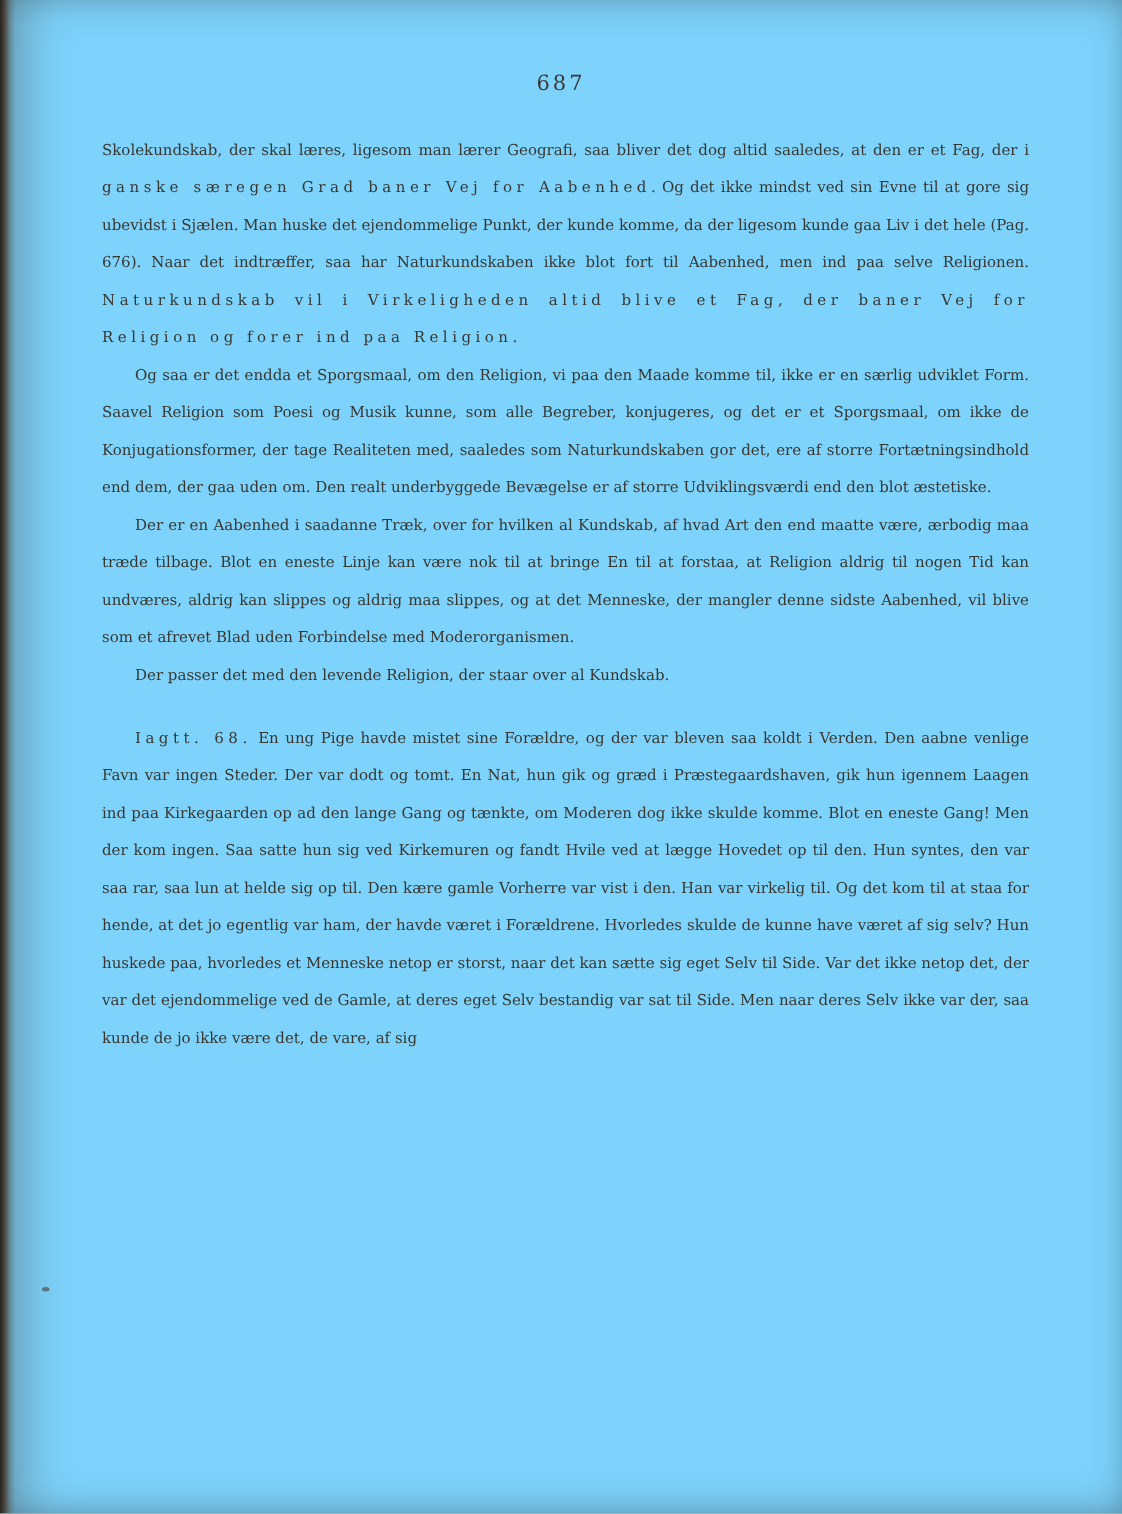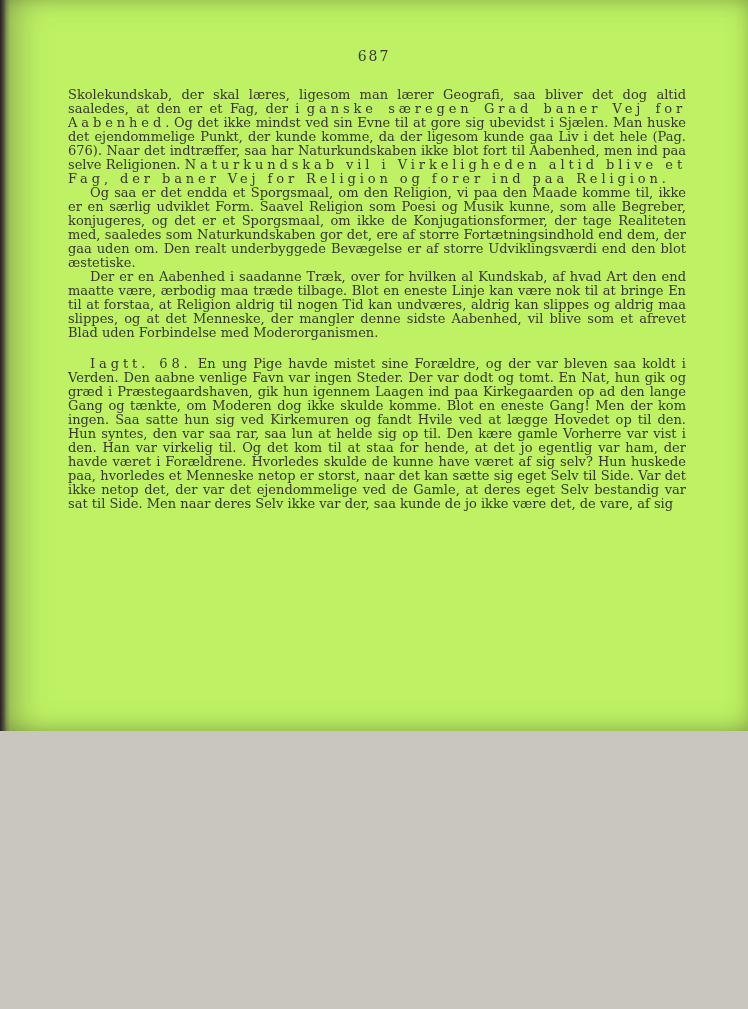--- a/index.html
+++ b/index.html
@@ -4,23 +4,23 @@
 <style>
   html, body {
     margin: 0;
     padding: 0;
     background: #c9c6c0;
     font-family: "DejaVu Serif", "Liberation Serif", serif;
   }
   .scan {
     position: relative;
     width: 748px;
-    height: 731px;
+    height: 1009px;
     margin: 0 auto;
-    background: #bef264;
+    background: #7dd3fc;
     overflow: hidden;
     box-shadow:
       inset 22px 0 38px -14px rgba(62, 57, 49, 0.55),
       inset -12px 0 28px -16px rgba(0, 0, 0, 0.22),
       inset 0 -10px 24px -14px rgba(0, 0, 0, 0.18),
       inset 0 10px 22px -16px rgba(0, 0, 0, 0.14);
   }
   .binding-line {
     position: absolute;
     left: 0;
@@ -41,22 +41,22 @@
     text-align: center;
     font-size: 14px;
     letter-spacing: 2px;
     color: #3b3934;
   }
   .text-block {
     position: absolute;
     top: 88px;
     left: 68px;
     right: 62px;
-    font-size: 13px;
-    line-height: 14px;
+    font-size: 10px;
+    line-height: 25px;
     text-align: justify;
     color: #38362f;
   }
   .text-block p {
     margin: 0;
   }
   .text-block p.indent {
     text-indent: 22px;
   }
   .text-block p.space-before {
@@ -80,15 +80,16 @@
 <body>
 
 <div class="scan">
   <div class="binding-line"></div>
   <div class="speck"></div>
   <div class="page-number">687</div>
   <div class="text-block">
       <p class=""><span>Skolekundskab, der skal læres, ligesom man lærer Geografi, saa bliver det dog altid saaledes, at den er et Fag, der i </span><span class="spaced">ganske særegen Grad baner Vej for Aabenhed</span><span>. Og det ikke mindst ved sin Evne til at gore sig ubevidst i Sjælen. Man huske det ejendommelige Punkt, der kunde komme, da der ligesom kunde gaa Liv i det hele (Pag. 676). Naar det indtræffer, saa har Naturkundskaben ikke blot fort til Aabenhed, men ind paa selve Religionen. </span><span class="spaced">Naturkundskab vil i Virkeligheden altid blive et Fag, der baner Vej for Religion og forer ind paa Religion.</span></p>
       <p class="indent"><span>Og saa er det endda et Sporgsmaal, om den Religion, vi paa den Maade komme til, ikke er en særlig udviklet Form. Saavel Religion som Poesi og Musik kunne, som alle Begreber, konjugeres, og det er et Sporgsmaal, om ikke de Konjugationsformer, der tage Realiteten med, saaledes som Naturkundskaben gor det, ere af storre Fortætningsindhold end dem, der gaa uden om. Den realt underbyggede Bevægelse er af storre Udviklingsværdi end den blot æstetiske.</span></p>
       <p class="indent"><span>Der er en Aabenhed i saadanne Træk, over for hvilken al Kundskab, af hvad Art den end maatte være, ærbodig maa træde tilbage. Blot en eneste Linje kan være nok til at bringe En til at forstaa, at Religion aldrig til nogen Tid kan undværes, aldrig kan slippes og aldrig maa slippes, og at det Menneske, der mangler denne sidste Aabenhed, vil blive som et afrevet Blad uden Forbindelse med Moderorganismen.</span></p>
+      <p class="indent"><span>Der passer det med den levende Religion, der staar over al Kundskab.</span></p>
       <p class="indent space-before"><span class="spaced">Iagtt. 68.</span><span> En ung Pige havde mistet sine Forældre, og der var bleven saa koldt i Verden. Den aabne venlige Favn var ingen Steder. Der var dodt og tomt. En Nat, hun gik og græd i Præstegaardshaven, gik hun igennem Laagen ind paa Kirkegaarden op ad den lange Gang og tænkte, om Moderen dog ikke skulde komme. Blot en eneste Gang! Men der kom ingen. Saa satte hun sig ved Kirkemuren og fandt Hvile ved at lægge Hovedet op til den. Hun syntes, den var saa rar, saa lun at helde sig op til. Den kære gamle Vorherre var vist i den. Han var virkelig til. Og det kom til at staa for hende, at det jo egentlig var ham, der havde været i Forældrene. Hvorledes skulde de kunne have været af sig selv? Hun huskede paa, hvorledes et Menneske netop er storst, naar det kan sætte sig eget Selv til Side. Var det ikke netop det, der var det ejendommelige ved de Gamle, at deres eget Selv bestandig var sat til Side. Men naar deres Selv ikke var der, saa kunde de jo ikke være det, de vare, af sig</span></p>
     </div>
 </div>
 
 </body></html>

